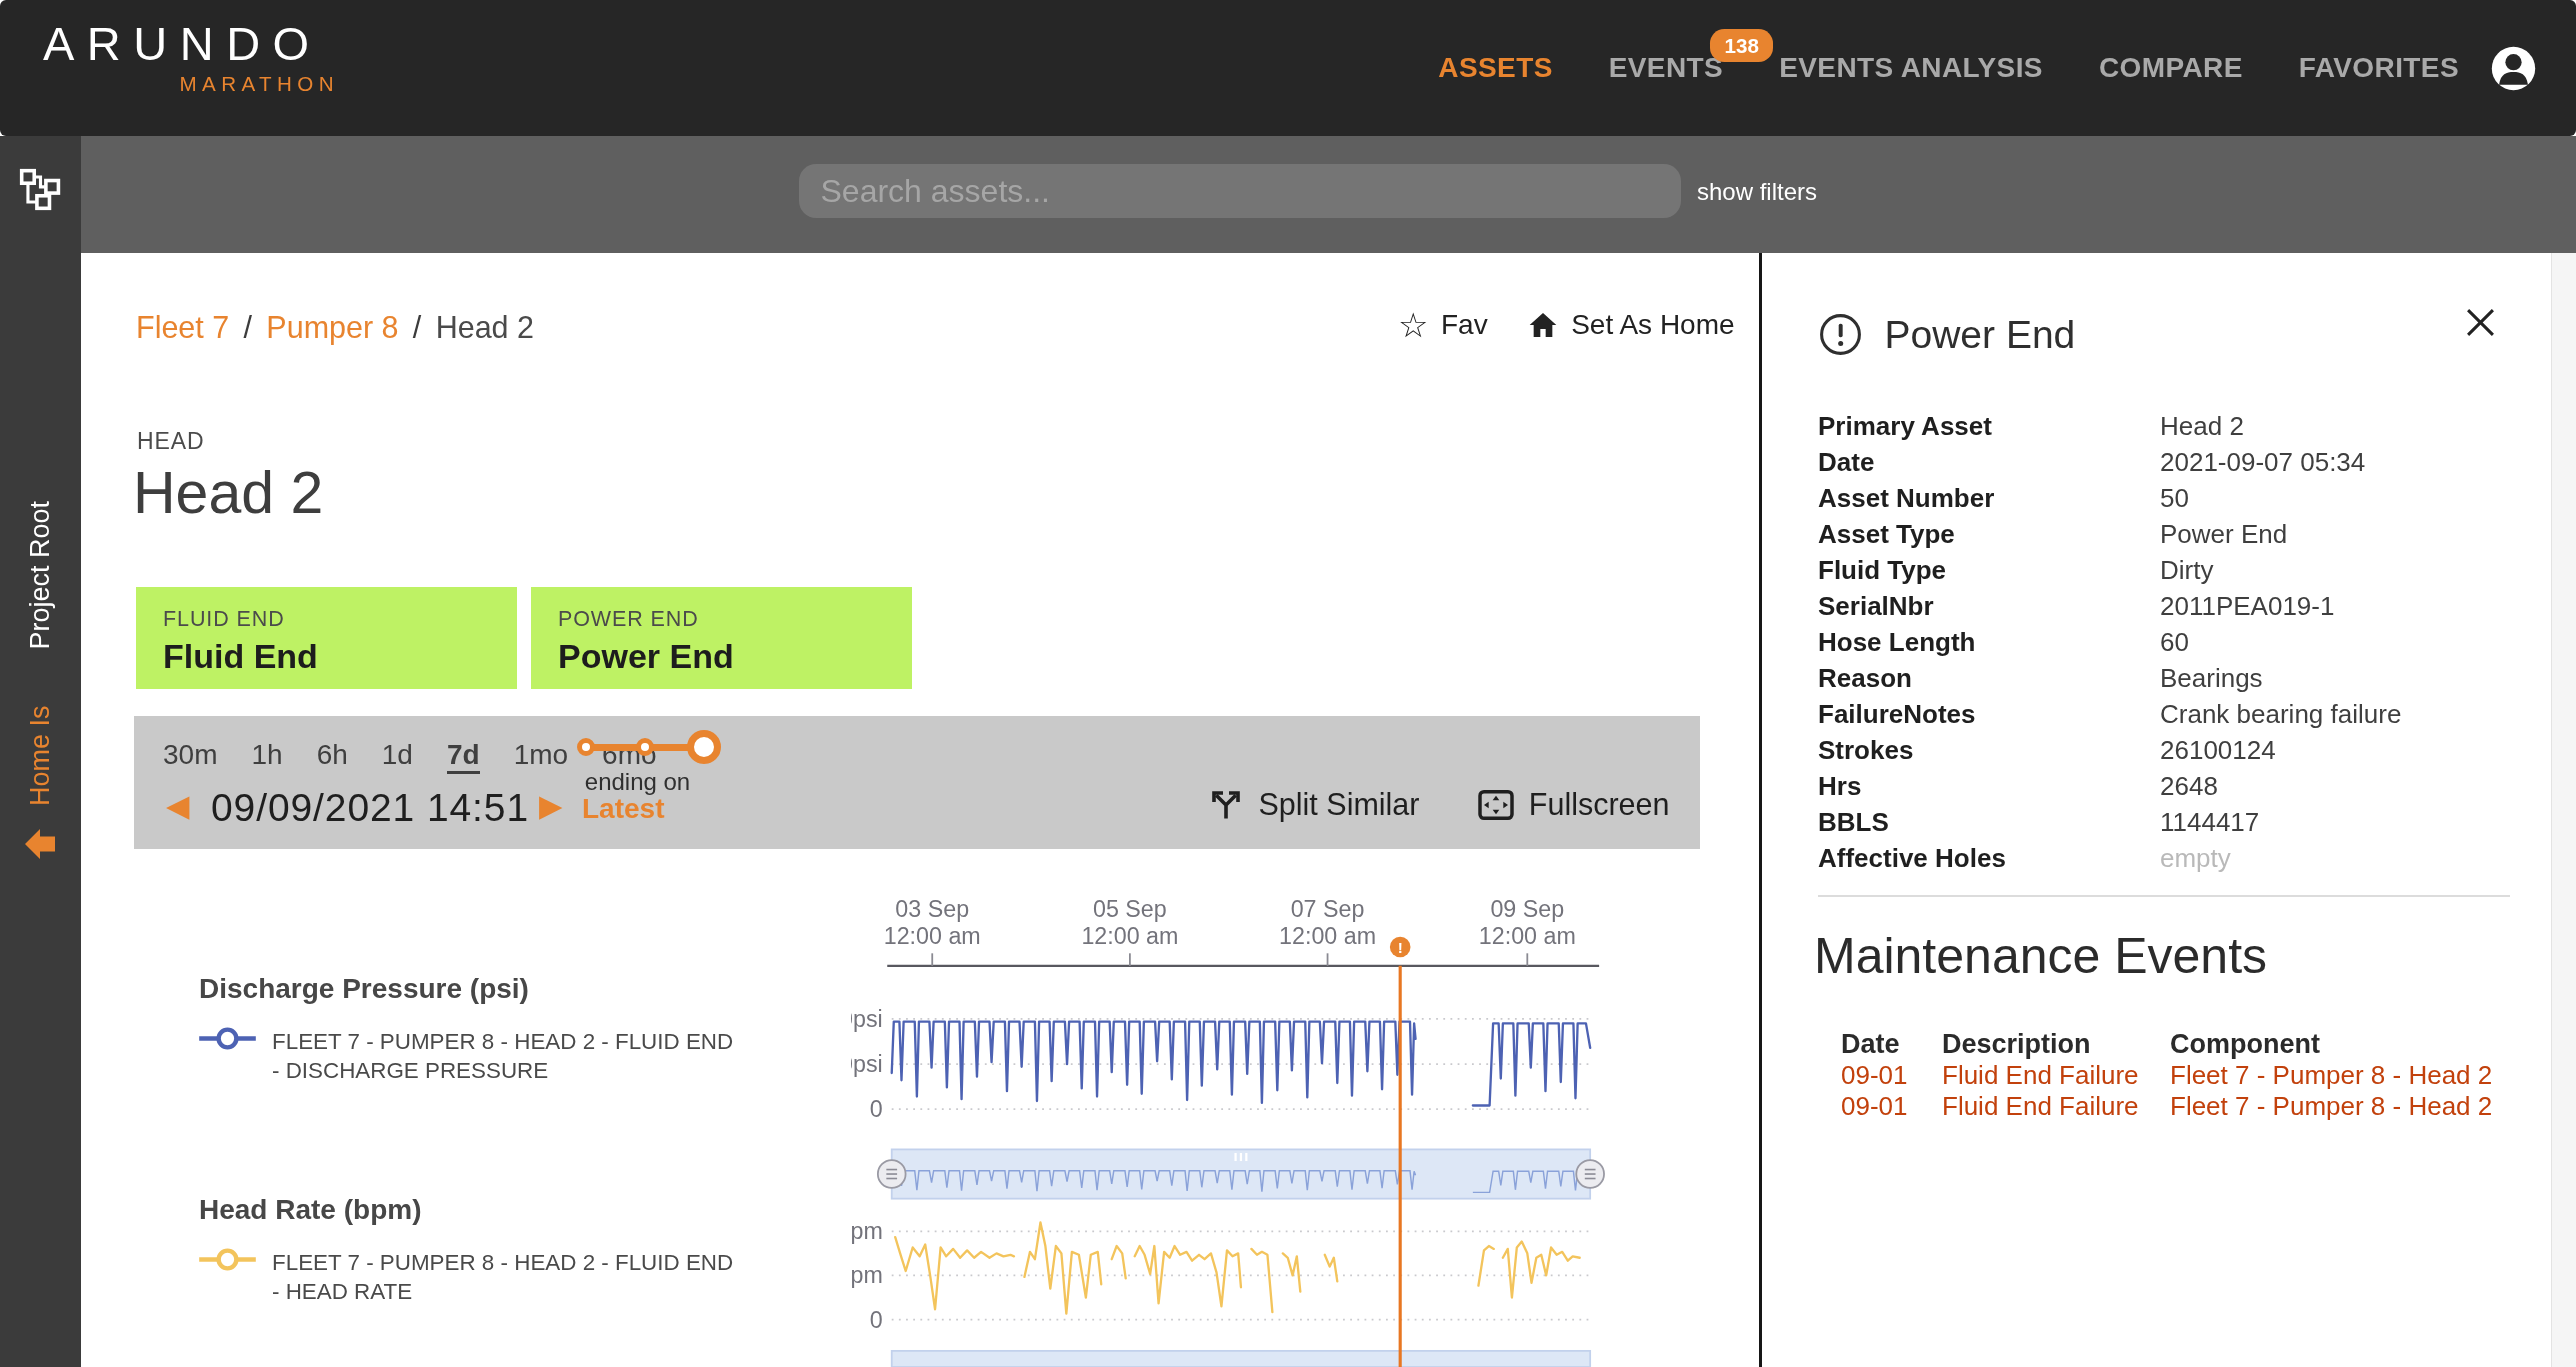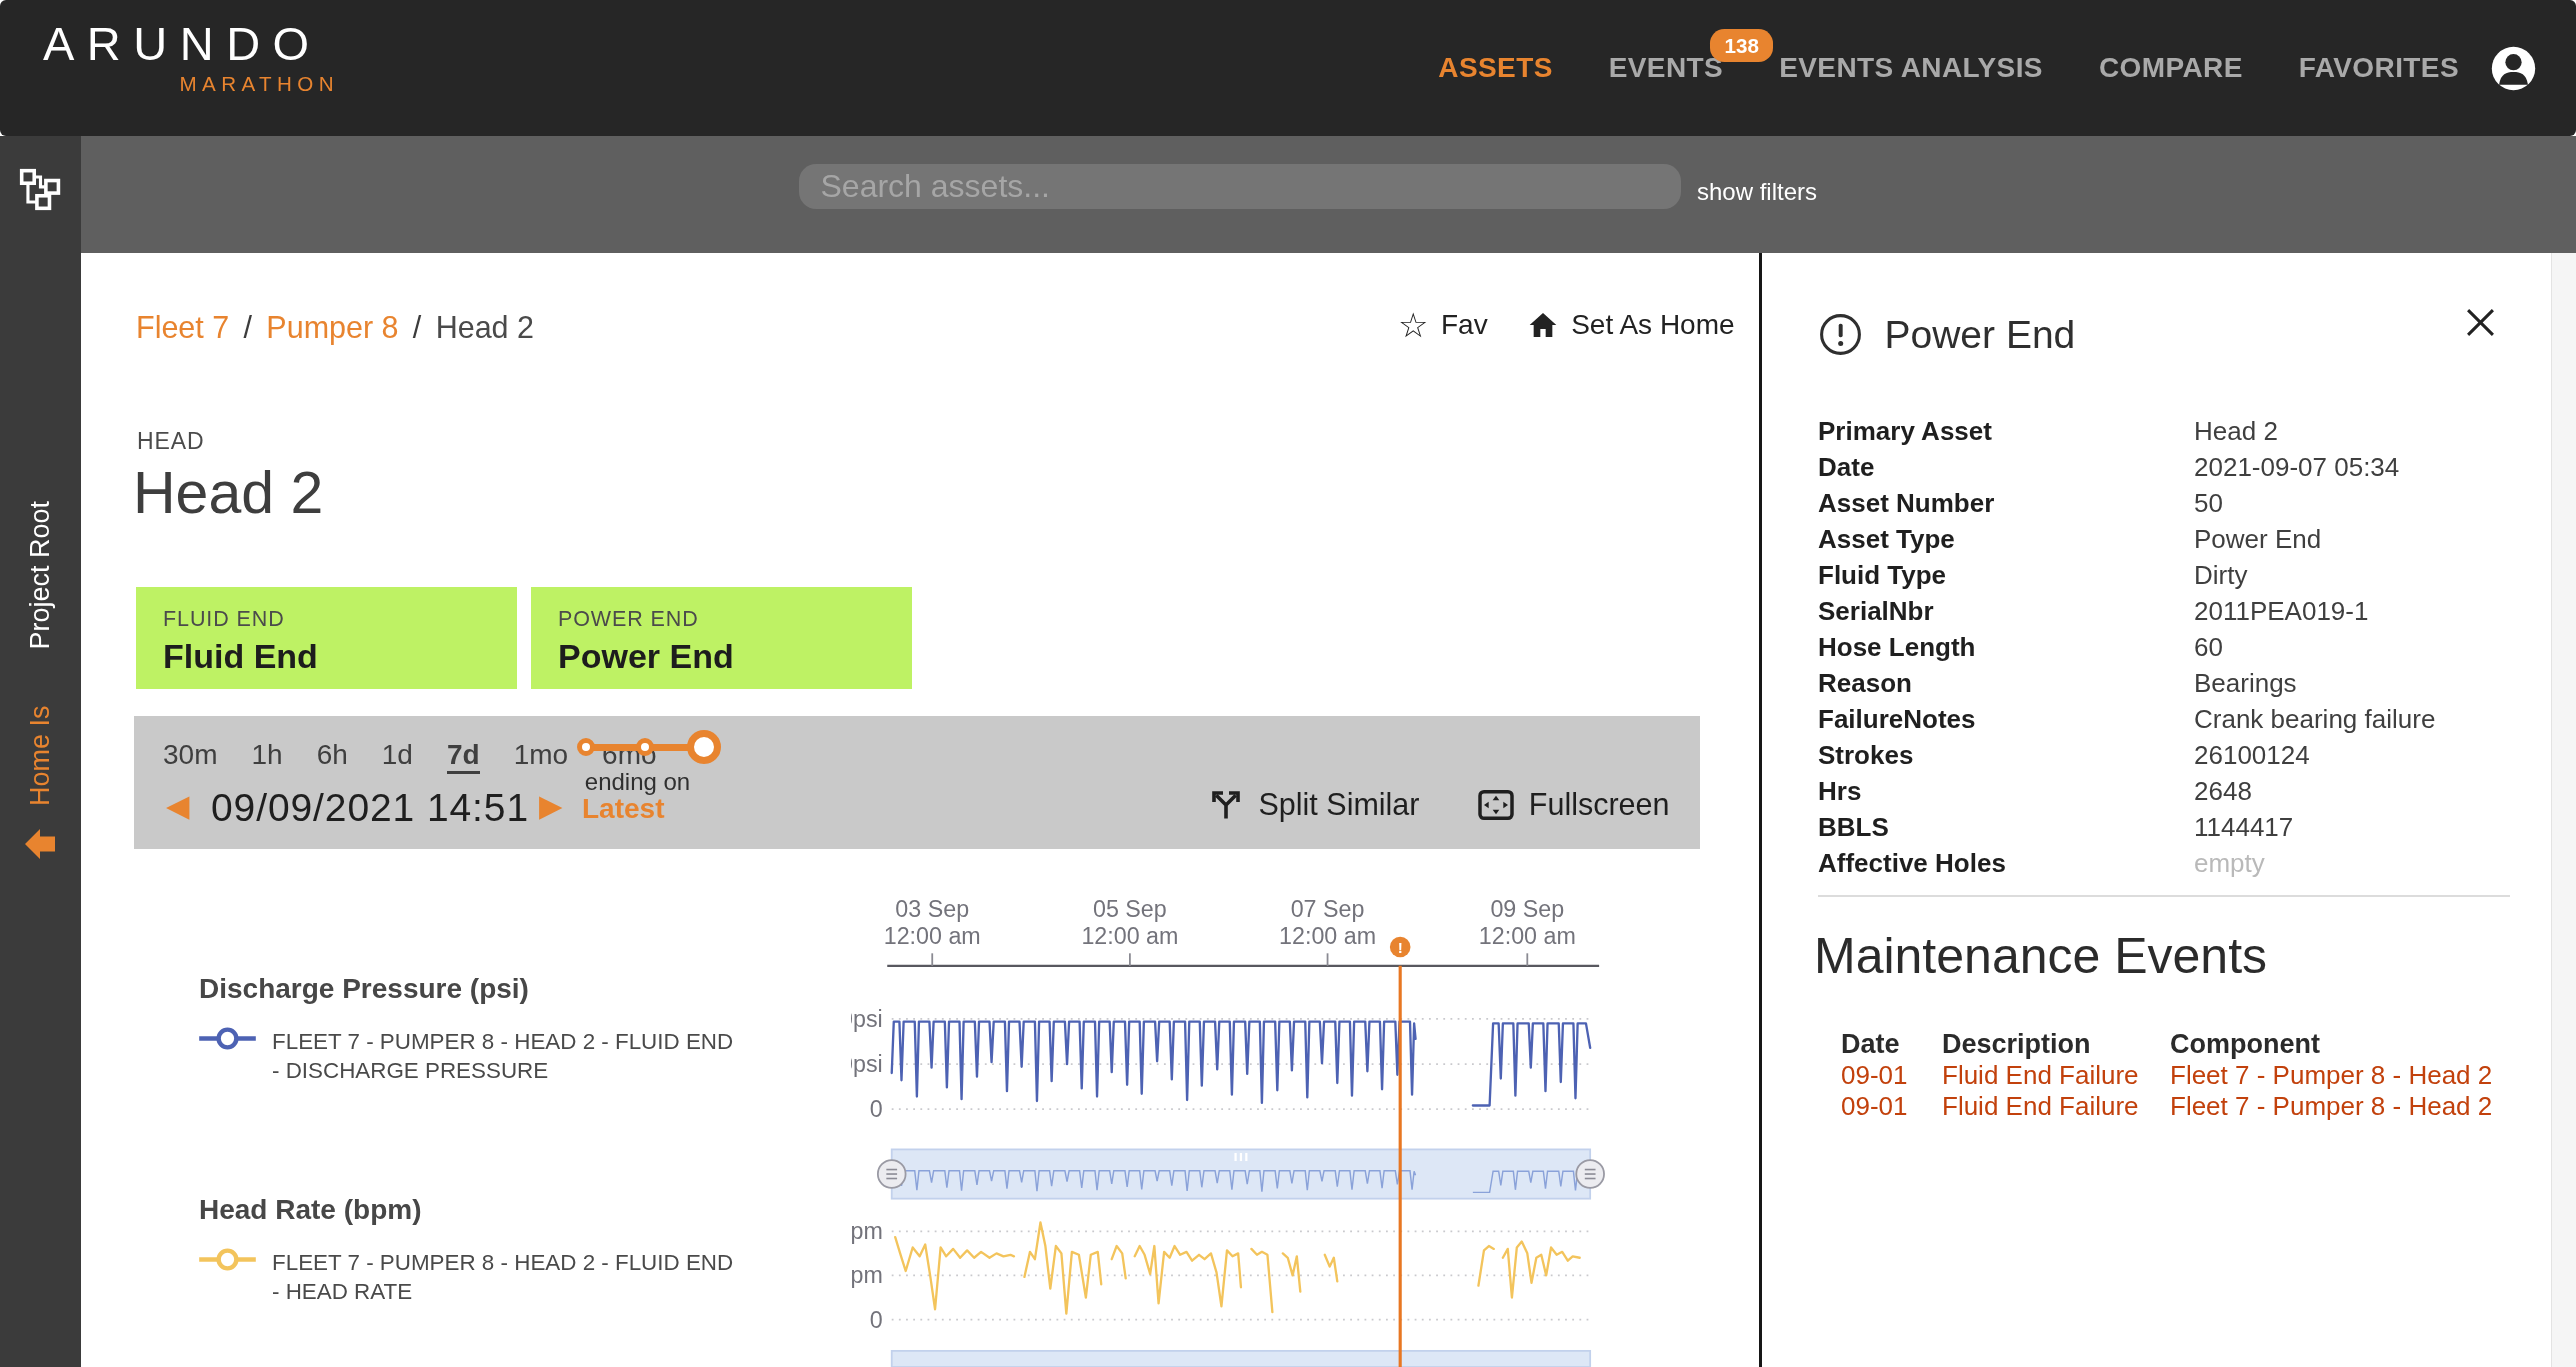--- a/index.html
+++ b/index.html
@@ -11,21 +11,21 @@
   .logo-brand{color:#fff;font-size:47px;letter-spacing:12.5px;font-weight:400;line-height:1;}
   .logo-sub{color:#E8842F;font-size:20.6px;letter-spacing:5.4px;text-align:right;margin-top:5.4px;}
   .nav{position:absolute;right:117px;top:0;height:136px;display:flex;align-items:center;gap:56px;}
   .nav-item{position:relative;color:#a9a9a9;font-size:28px;letter-spacing:0.4px;font-weight:700;cursor:pointer;}
   .nav-item.active{color:#E8842F;}
   .nav-badge{position:absolute;top:-23px;right:-50px;background:#E8842F;color:#fff;font-size:20.6px;
     font-weight:700;padding:4.5px 14.3px;border-radius:14.3px;letter-spacing:0;}
   .avatar{position:absolute;right:39px;top:45px;width:47px;height:47px;cursor:pointer;}
   
   .searchband{position:absolute;left:81px;top:136px;width:2495px;height:117px;background:#5f5f5f;z-index:5;}
-  .search-input{position:absolute;left:718px;top:28px;width:839px;height:45px;background:#757575;border:none;
+  .search-input{position:absolute;left:718px;top:28px;width:839px;height:54px;background:#757575;border:none;
     border-radius:17px;color:#e8e8e8;font-size:32px;padding:0 21.5px;outline:none;font-family:inherit;}
   .search-input::placeholder{color:#a6a6a6;}
   .show-filters{position:absolute;left:1616px;top:42px;color:#fff;font-size:24px;cursor:pointer;}
   
   .sidebar{position:absolute;left:0;top:136px;width:81px;height:1232px;background:#3b3b3b;z-index:5;}
   .tree-btn{position:absolute;left:19px;top:32px;width:43px;height:43px;cursor:pointer;}
   .side-rotated{position:absolute;left:-211px;top:439px;width:502px;height:72px;transform:rotate(-90deg);
     display:flex;align-items:center;gap:20px;}
   .side-home-icon{flex:0 0 auto;}
   .side-home-label{color:#E8842F;font-size:27px;white-space:nowrap;}
@@ -73,21 +73,21 @@
   .legend-1{top:1194px;}
   .legend-title{font-size:28px;font-weight:700;color:#474747;}
   .legend-row{display:flex;gap:16px;margin-top:21.5px;align-items:flex-start;}
   .legend-text{font-size:22.4px;color:#4a4a4a;line-height:1.3;}
   
   .rpanel{position:absolute;left:1761px;top:253px;width:790px;height:1115px;background:#fff;}
   .rpanel-close{position:absolute;left:2461px;top:303px;width:39px;height:39px;cursor:pointer;}
   .rpanel-title{position:absolute;left:1818px;top:312px;display:flex;align-items:center;gap:21.5px;}
   .rpanel-title-text{font-size:39px;color:#2f2f2f;}
   .details{position:absolute;left:1818px;top:411px;width:699px;}
-  .detail-row{display:flex;height:36px;align-items:flex-end;gap:34px;}
+  .detail-row{display:flex;height:36px;align-items:flex-start;}
   .detail-label{width:342px;font-size:26px;font-weight:700;color:#1f1f1f;}
   .detail-value{font-size:26px;color:#3f3f3f;}
   .detail-value.muted{color:#b9b9b9;}
   .rpanel-divider{position:absolute;left:1818px;top:895px;width:692px;height:1.8px;background:#dcdcdc;}
   .maint-title{position:absolute;left:1814px;top:927px;font-size:50px;font-weight:500;color:#2b2b2b;}
   .maint-table{position:absolute;left:1841px;top:1029px;width:672px;}
   .maint-header,.maint-row{display:grid;grid-template-columns:101px 228px 1fr;}
   .maint-header{font-size:27px;font-weight:700;color:#2b2b2b;}
   .maint-row{font-size:26px;color:#c2410c;}
   

